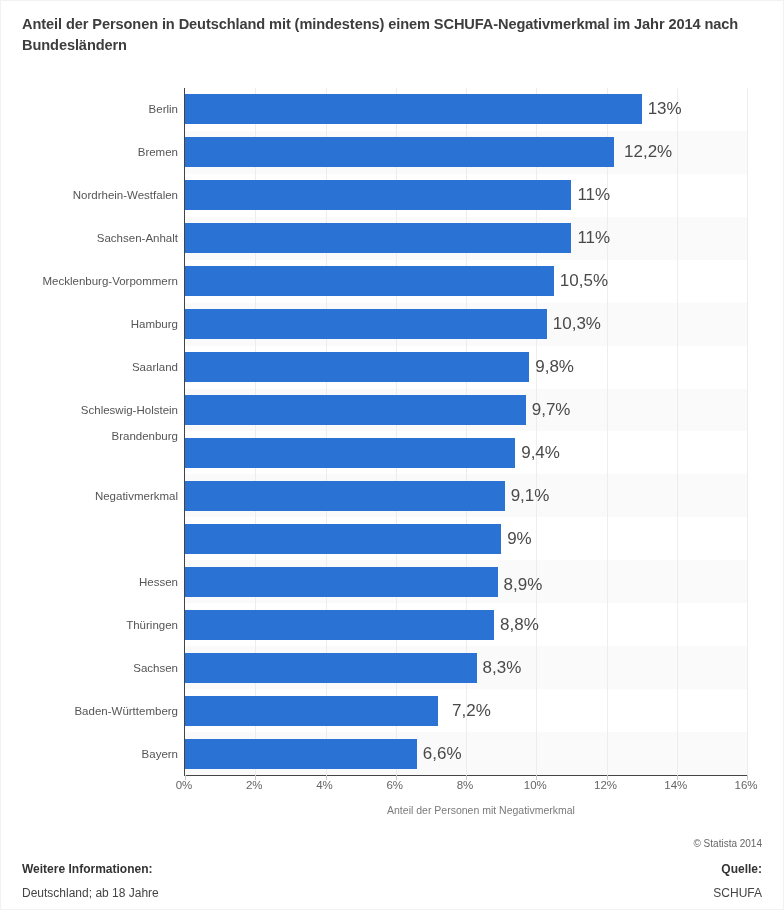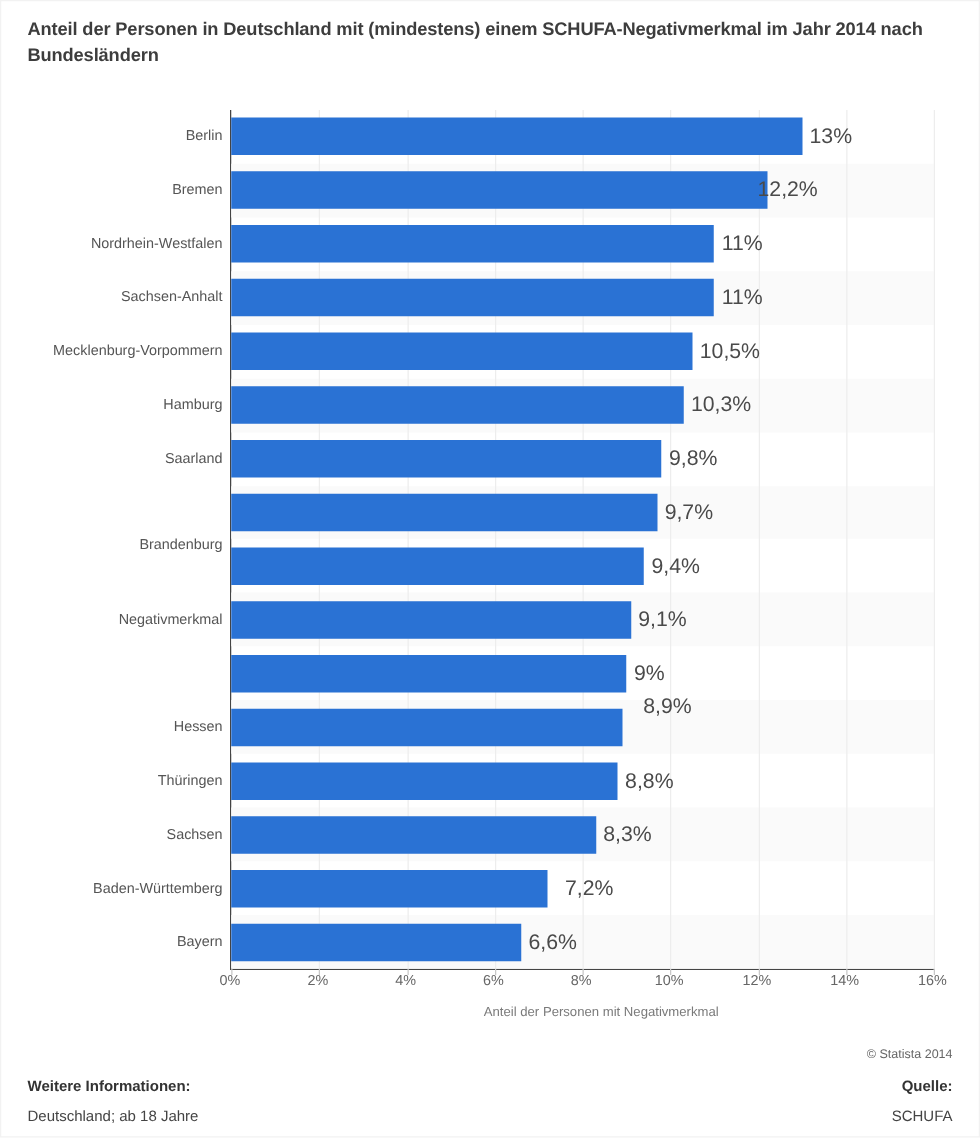--- a/index.html
+++ b/index.html
@@ -191,20 +191,21 @@
 <div id="chart-area">
 
   <div id="cat-labels">
       <div class="cat-label" style="top: 6.46875px;">Berlin</div>
       <div class="cat-label" style="top: 49.4062px;">Bremen</div>
       <div class="cat-label" style="top: 92.3438px;">Nordrhein-Westfalen</div>
       <div class="cat-label" style="top: 135.281px;">Sachsen-Anhalt</div>
       <div class="cat-label" style="top: 178.219px;">Mecklenburg-Vorpommern</div>
       <div class="cat-label" style="top: 221.156px;">Hamburg</div>
       <div class="cat-label" style="top: 264.094px;">Saarland</div>
+      <div class="cat-label" style="top: 307.031px;">Schleswig-Holstein</div>
       <div class="cat-label" style="top: 333px;">Brandenburg</div>
       <div class="cat-label" style="top: 392.906px;">Negativmerkmal</div>
       <div class="cat-label" style="top: 478.781px;">Hessen</div>
       <div class="cat-label" style="top: 521.719px;">Thüringen</div>
       <div class="cat-label" style="top: 564.656px;">Sachsen</div>
       <div class="cat-label" style="top: 607.594px;">Baden-Württemberg</div>
       <div class="cat-label" style="top: 650.531px;">Bayern</div>
     </div>
 
   <div id="plot">
@@ -230,41 +231,41 @@
       <div class="tick-mark" style="left: 351.25px;"></div>
       <div class="gridline" style="left: 421.5px; background: rgb(237, 237, 237);"></div>
       <div class="tick-mark" style="left: 421.5px;"></div>
       <div class="gridline" style="left: 491.75px; background: rgb(237, 237, 237);"></div>
       <div class="tick-mark" style="left: 491.75px;"></div>
       <div class="gridline" style="left: 562px; background: rgb(237, 237, 237);"></div>
       <div class="tick-mark" style="left: 562px;"></div>
       <div class="bar" title="Berlin: 13%" style="left: 0px; top: 6.46875px; width: 456.625px; background: rgb(42, 114, 212);"></div>
       <div class="bar-value" style="left: 462.625px; top: 6.46875px;">13%</div>
       <div class="bar" title="Bremen: 12,2%" style="left: 0px; top: 49.4062px; width: 428.525px; background: rgb(42, 114, 212);"></div>
-      <div class="bar-value" style="left: 421px; top: 49.4062px;">12,2%</div>
+      <div class="bar-value" style="left: 439px; top: 49.4062px;">12,2%</div>
       <div class="bar" title="Nordrhein-Westfalen: 11%" style="left: 0px; top: 92.3438px; width: 386.375px; background: rgb(42, 114, 212);"></div>
       <div class="bar-value" style="left: 392.375px; top: 92.3438px;">11%</div>
       <div class="bar" title="Sachsen-Anhalt: 11%" style="left: 0px; top: 135.281px; width: 386.375px; background: rgb(42, 114, 212);"></div>
       <div class="bar-value" style="left: 392.375px; top: 135.281px;">11%</div>
       <div class="bar" title="Mecklenburg-Vorpommern: 10,5%" style="left: 0px; top: 178.219px; width: 368.812px; background: rgb(42, 114, 212);"></div>
       <div class="bar-value" style="left: 374.812px; top: 178.219px;">10,5%</div>
       <div class="bar" title="Hamburg: 10,3%" style="left: 0px; top: 221.156px; width: 361.788px; background: rgb(42, 114, 212);"></div>
       <div class="bar-value" style="left: 367.788px; top: 221.156px;">10,3%</div>
       <div class="bar" title="Saarland: 9,8%" style="left: 0px; top: 264.094px; width: 344.225px; background: rgb(42, 114, 212);"></div>
       <div class="bar-value" style="left: 350.225px; top: 264.094px;">9,8%</div>
       <div class="bar" title="Schleswig-Holstein: 9,7%" style="left: 0px; top: 307.031px; width: 340.712px; background: rgb(42, 114, 212);"></div>
       <div class="bar-value" style="left: 346.712px; top: 307.031px;">9,7%</div>
       <div class="bar" title="Brandenburg: 9,4%" style="left: 0px; top: 349.969px; width: 330.175px; background: rgb(42, 114, 212);"></div>
       <div class="bar-value" style="left: 336.175px; top: 349.969px;">9,4%</div>
       <div class="bar" title="Niedersachsen: 9,1%" style="left: 0px; top: 392.906px; width: 319.637px; background: rgb(42, 114, 212);"></div>
       <div class="bar-value" style="left: 325.637px; top: 392.906px;">9,1%</div>
       <div class="bar" title="Rheinland-Pfalz: 9%" style="left: 0px; top: 435.844px; width: 316.125px; background: rgb(42, 114, 212);"></div>
       <div class="bar-value" style="left: 322.125px; top: 435.844px;">9%</div>
       <div class="bar" title="Hessen: 8,9%" style="left: 0px; top: 478.781px; width: 312.613px; background: rgb(42, 114, 212);"></div>
-      <div class="bar-value" style="left: 318.613px; top: 462px; margin-left: 11px;">8,9%</div>
+      <div class="bar-value" style="left: 318.613px; top: 482px;">8,9%</div>
       <div class="bar" title="Thüringen: 8,8%" style="left: 0px; top: 521.719px; width: 309.1px; background: rgb(42, 114, 212);"></div>
       <div class="bar-value" style="left: 315.1px; top: 521.719px;">8,8%</div>
       <div class="bar" title="Sachsen: 8,3%" style="left: 0px; top: 564.656px; width: 291.538px; background: rgb(42, 114, 212);"></div>
       <div class="bar-value" style="left: 297.538px; top: 564.656px;">8,3%</div>
       <div class="bar" title="Baden-Württemberg: 7,2%" style="left: 0px; top: 607.594px; width: 252.9px; background: rgb(42, 114, 212);"></div>
       <div class="bar-value" style="left: 267px; top: 607.594px;">7,2%</div>
       <div class="bar" title="Bayern: 6,6%" style="left: 0px; top: 650.531px; width: 231.825px; background: rgb(42, 114, 212);"></div>
       <div class="bar-value" style="left: 237.825px; top: 650.531px;">6,6%</div>
     </div>
 

